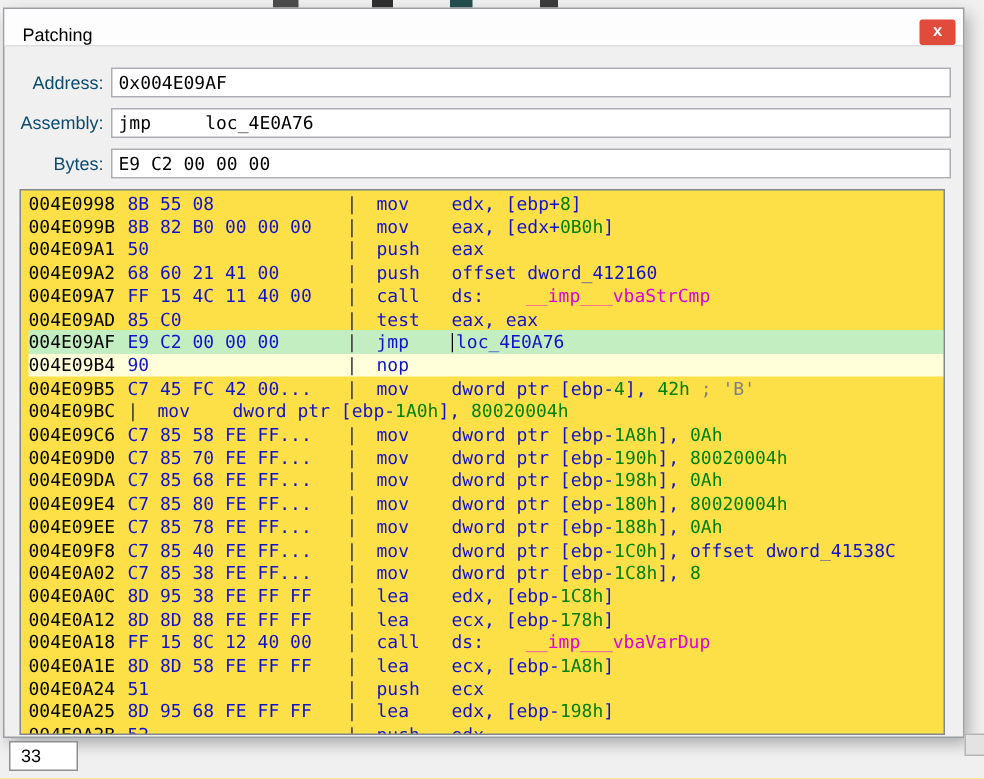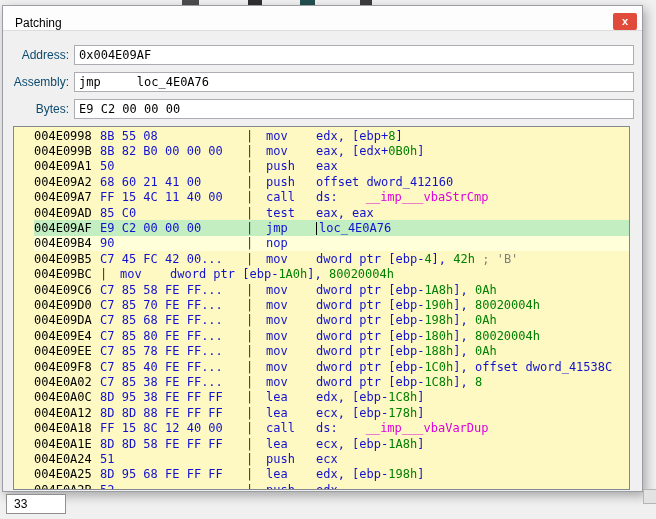--- a/index.html
+++ b/index.html
@@ -34,39 +34,39 @@
     width:58px; text-align:right; margin-right:5px;
     font-size:12px; color:#0c4a6e; white-space:nowrap;
   }
   .field {
     flex:1; height:20px; background:#fff; border:1px solid #abadb3;
     font-family:"DejaVu Sans Mono", monospace; font-size:12px; color:#000;
     padding:0 4px; outline:none; white-space:pre;
   }
   .listing {
     margin:0 12px 0 10px; height:364px; overflow:hidden;
-    background:#fef9c3; border:1px solid #828790;
+    background:#fde047; border:1px solid #828790;
     font-family:"DejaVu Sans Mono", monospace; font-size:12px;
-    padding:1px 0 0 20px;
+    padding:1px 0 0 5px;
   }
   .lrow { display:flex; align-items:center; height:15.4px; white-space:pre; }
   .lrow.hl-sel { background:var(--sel); }
   .lrow.hl-nop { background:var(--nopbg); }
   .col-a { width:66px; color:#000; flex:none; }
   .col-b { width:146px; color:var(--code); flex:none; }
   .col-s { width:20px; color:#333; flex:none; }
   .col-m { width:50px; color:var(--code); flex:none; }
   .col-o { flex:1; overflow:hidden; }
   .sk { color:var(--code); }
   .sn { color:var(--number); }
   .si { color:var(--import);margin-left:28px; }
   .sc { color:var(--comment); }
   .caret { display:inline-block; width:1px; height:13px; background:#000; vertical-align:text-bottom; margin-right:2px; }
   .status-box {
-    position:absolute; left:6px; top:494px; width:60px; height:20px;
+    position:absolute; left:6px; top:494px; width:46px; height:20px;
     background:#fff; border:1px solid #8f8f8f;
     display:flex; align-items:center; padding-left:7px;
     font-size:12px; color:#000;
   }
   .br-frag {
     position:absolute; left:643px; top:489px; width:13px; height:15px;
     background:#e3e3e3; border:1px solid #b5b5b5; border-right:none;
   }
 </style>
 </head>

